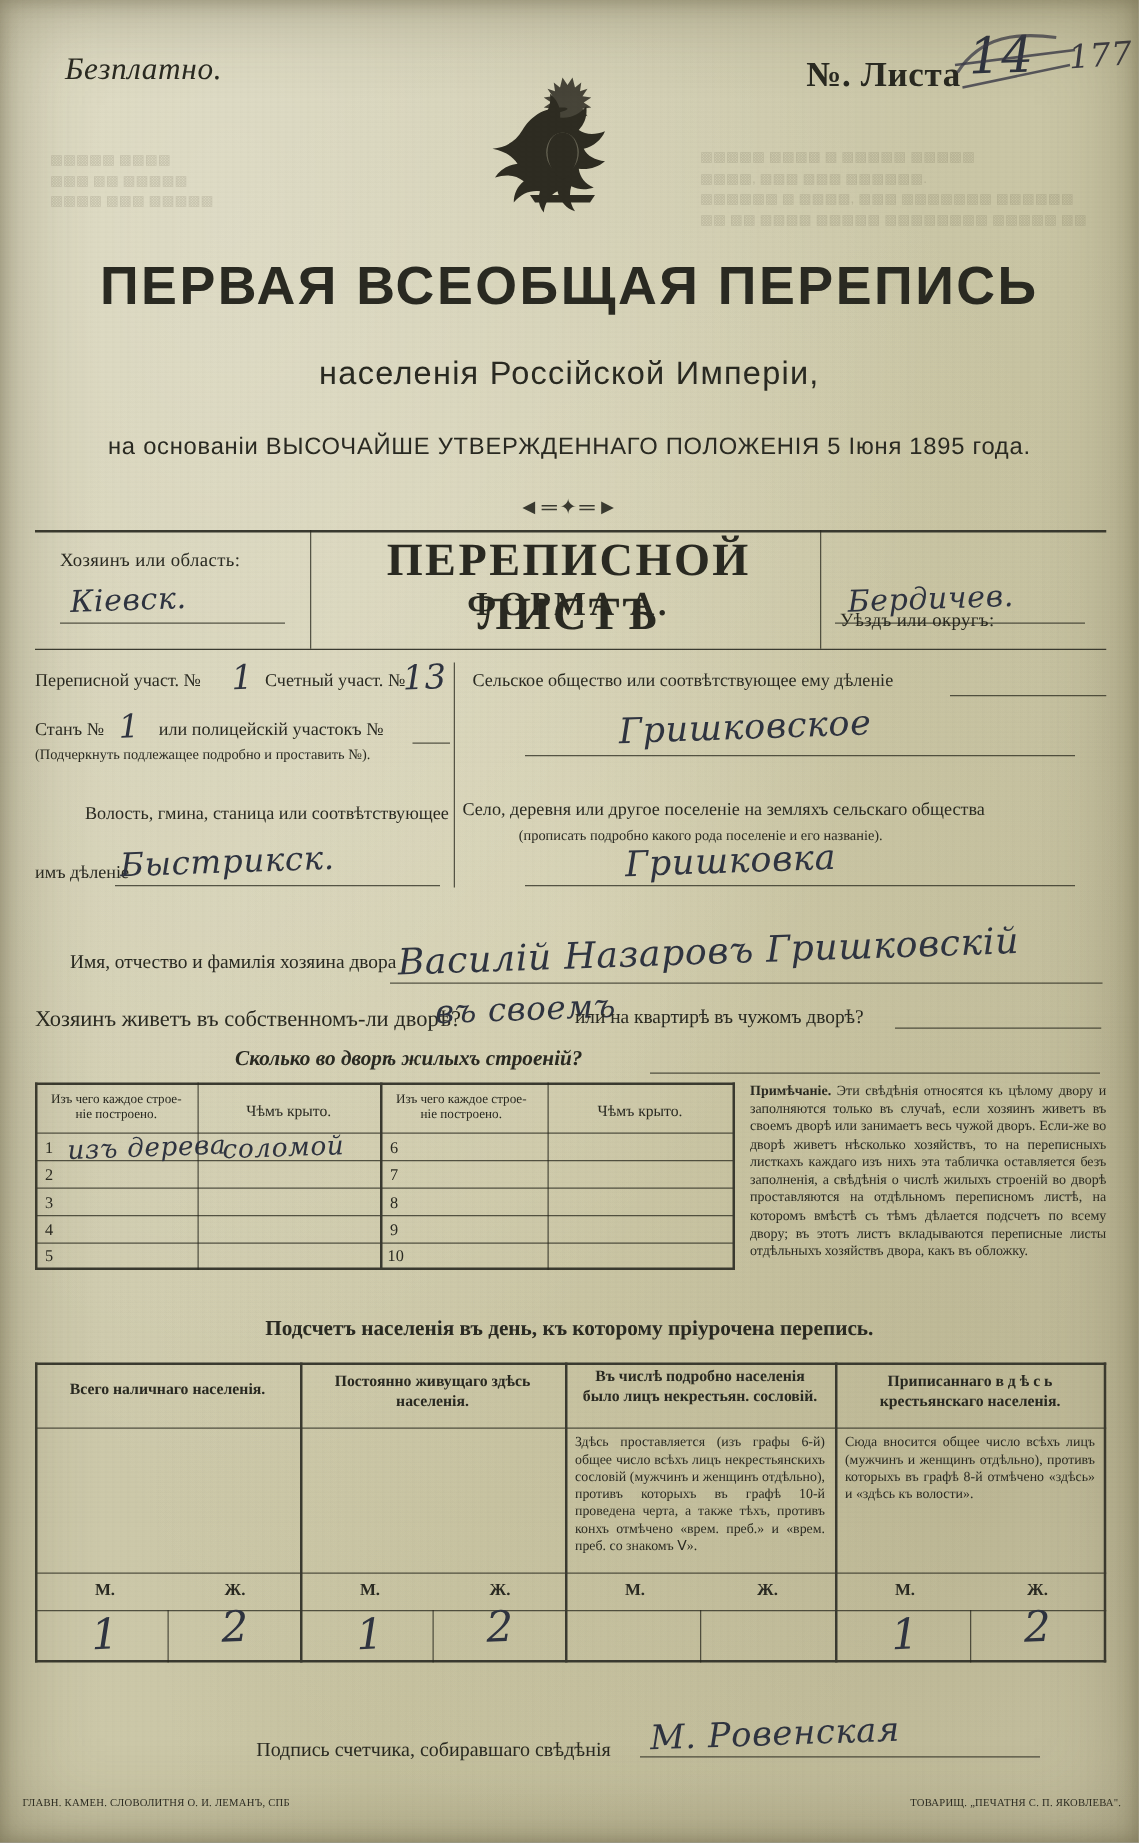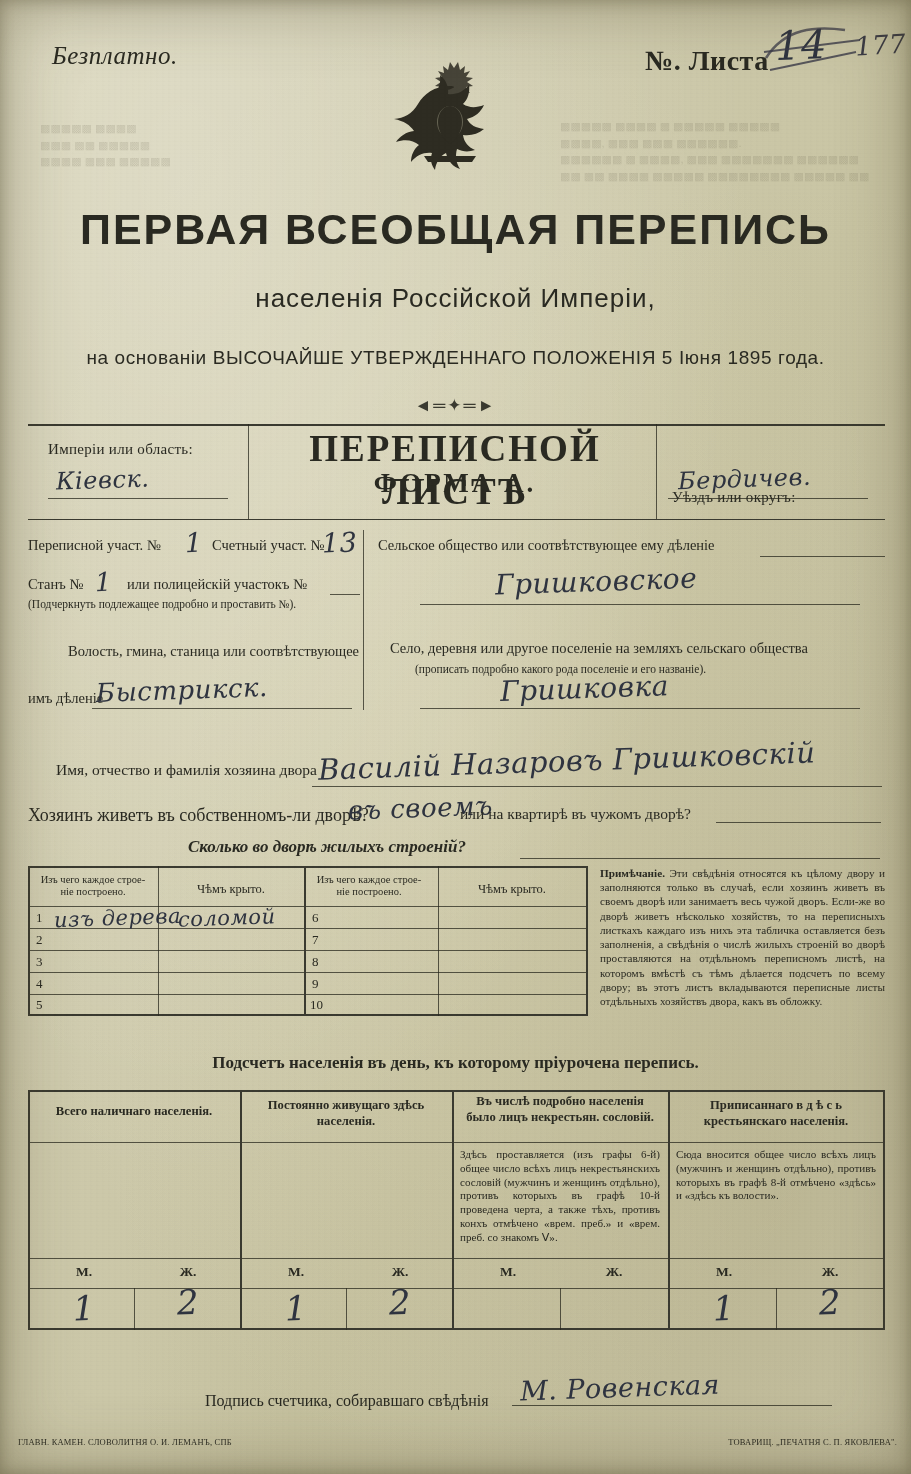--- a/index.html
+++ b/index.html
@@ -188,21 +188,21 @@
     <div class="t title2 print">населенія Россійской Имперіи,</div>
     <div class="t title1 print">ПЕРВАЯ ВСЕОБЩАЯ ПЕРЕПИСЬ</div>
     <div class="t title3 print">на основаніи ВЫСОЧАЙШЕ УТВЕРЖДЕННАГО ПОЛОЖЕНІЯ 5 Іюня 1895 года.</div>
     <div class="t orn print">◄═✦═►</div>
 
     <div class="boxline" style="left:28px; top:424px; width:857px;"></div>
     <div class="vrule" style="left:248px; top:424px; height:95px;"></div>
     <div class="vrule" style="left:656px; top:424px; height:95px;"></div>
     <div class="boxline" style="left:28px; top:519px; width:857px; border-top:1px solid #3a3a30;"></div>
 
-    <div class="t gub-label print">Имперіи или область:</div>
+    <div class="t gub-label print">Хозяинъ или область:</div>
     <div class="t hand" style="left:56px; top:466px; font-size:24px;">Кіевск.</div>
     <div class="rule" style="left:48px; top:498px; width:180px;"></div>
 
     <div class="t formtitle print">ПЕРЕПИСНОЙ ЛИСТЪ</div>
     <div class="t formtitle2 print">ФОРМА А.</div>
 
     <div class="t uezd-label print">Уѣздъ или округъ:</div>
     <div class="t hand" style="left:678px; top:465px; font-size:24px;">Бердичев.</div>
     <div class="rule" style="left:668px; top:498px; width:200px;"></div>
 
@@ -222,21 +222,21 @@
     <div class="t hand" style="left:96px; top:675px; font-size:26px;">Быстрикск.</div>
     <div class="rule" style="left:92px; top:708px; width:260px;"></div>
 
     <div class="vrule" style="left:363px; top:530px; height:180px;"></div>
 
     <div class="t print small" style="left:378px; top:537px;">Сельское общество или соотвѣтствующее ему дѣленіе</div>
     <div class="rule" style="left:760px; top:556px; width:125px;"></div>
     <div class="t hand" style="left:495px; top:565px; font-size:28px;">Гришковское</div>
     <div class="rule" style="left:420px; top:604px; width:440px;"></div>
 
-    <div class="t print small" style="left:390px; top:640px;">Село, деревня или другое поселеніе на земляхъ сельскаго общества</div>
+    <div class="t print small" style="left:370px; top:640px;">Село, деревня или другое поселеніе на земляхъ сельскаго общества</div>
     <div class="t print tiny" style="left:415px; top:663px;">(прописать подробно какого рода поселеніе и его названіе).</div>
     <div class="t hand" style="left:500px; top:672px; font-size:28px;">Гришковка</div>
     <div class="rule" style="left:420px; top:708px; width:440px;"></div>
 
     <div class="t print" style="left:28px; top:761px; font-size:15.5px;margin-left:28px;">Имя, отчество и фамилія хозяина двора</div>
     <div class="t hand" style="left:318px; top:744px; font-size:29px;">Василій Назаровъ Гришковскій</div>
     <div class="rule" style="left:312px; top:786px; width:570px;"></div>
 
     <div class="t print" style="left:28px; top:805px; font-size:18px;">Хозяинъ живетъ въ собственномъ-ли дворѣ?</div>
     <div class="t hand" style="left:348px; top:793px; font-size:26px;">въ своемъ</div>

